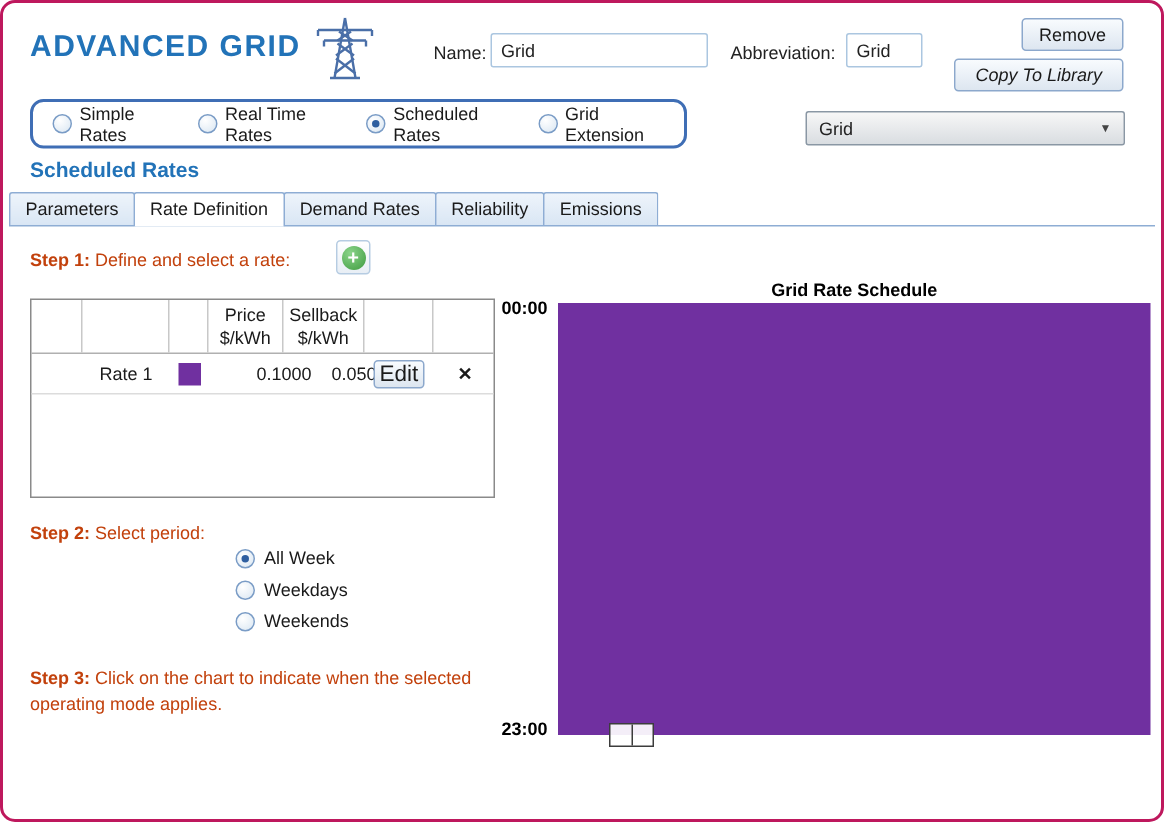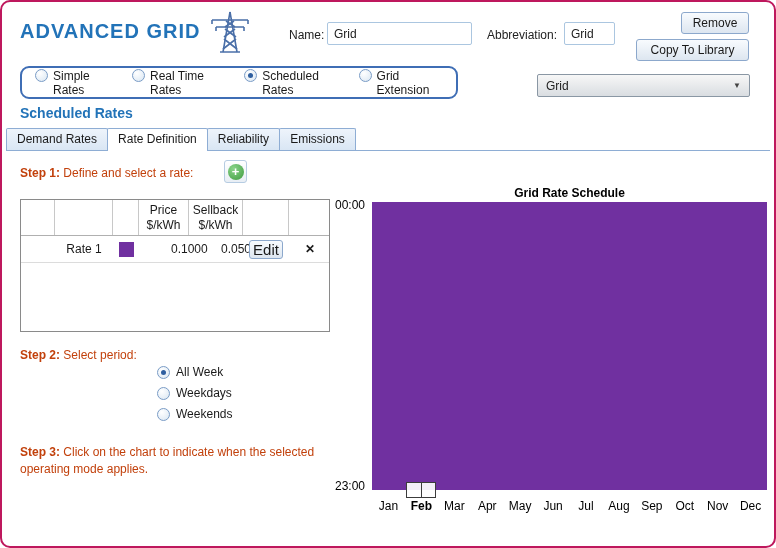--- a/index.html
+++ b/index.html
@@ -21,21 +21,21 @@
     border:1px solid #8ca8cc; border-radius:3px; font-size:12px; color:#1a1a1a;
     background:linear-gradient(#f8fbfe,#dde6f0); display:flex; align-items:center;
     justify-content:center; cursor:default;
   }
 
   
   .rgroup {
     left:18px; top:64px; width:438px; height:33px; border:2px solid #3f6eb5;
     border-radius:9px; display:flex; align-items:center; gap:19px; padding:0 13px;
   }
-  .ropt { display:flex; gap:5px; font-size:12px; color:#1a1a1a; }
+  .ropt { display:flex; align-items:center; gap:5px; font-size:12px; color:#1a1a1a; }
   .radio {
     width:13px; height:13px; border-radius:50%; border:1px solid #7a9cc6;
     background:radial-gradient(circle at 35% 30%, #ffffff, #d9e6f2); position:relative; flex:0 0 auto;
   }
   .radio.sel::after { content:""; position:absolute; inset:3px; border-radius:50%; background:#2f5fa0; }
 
   
   .dropdown {
     left:535px; top:72px; width:213px; height:23px; border:1px solid #8a97a4; border-radius:2px;
     background:linear-gradient(#f7f7f7,#d9dde1); display:flex; align-items:center;
@@ -78,21 +78,21 @@
   .swatch { width:15px; height:15px; background:#7030A0; margin:0 auto; }
   .editbtn { width:34px; height:19px; margin:0 auto; font-size:15px; }
   .delx { text-align:center; color:#7e96ad; font-weight:bold; font-size:14px; }
 
   
   .popt { display:flex; align-items:center; gap:6px; font-size:12px; color:#1a1a1a; position:absolute; left:155px; }
 
   
   .chart-title { left:370px; top:184px; width:395px; text-align:center; font-size:12px; font-weight:bold; color:#000; }
   .plot { left:370px; top:200px; width:395px; height:288px; background:#7030A0; }
-  .ylab { width:45px; text-align:right; font-size:12px; font-weight:normal; color:#000; left:318px; }
+  .ylab { width:45px; text-align:right; font-size:12px; font-weight:bold; color:#000; left:318px; }
   .months { left:370px; top:497px; width:395px; display:flex; }
   .months span { flex:1; text-align:center; font-size:12px; color:#000; }
   .months span.bold { font-weight:bold; }
   .marker { left:404px; top:480px; width:30px; height:16px; border:1px solid #3c3c3c; background:rgba(255,255,255,0.92); }
   .marker::after { content:""; position:absolute; left:50%; top:0; bottom:0; width:1px; background:#3c3c3c; }
 </style>
 </head>
 <body>
 
 <div class="app">
@@ -109,21 +109,21 @@
     </g>
   </svg>
 
   <span class="abs lbl" style="left:287px; top:26px;">Name:</span>
   <input class="abs tbox" style="left: 325px; top: 20px; width: 145px;" type="text" value="Grid">
 
   <span class="abs lbl" style="left:485px; top:26px;">Abbreviation:</span>
   <input class="abs tbox" style="left: 562px; top: 20px; width: 51px;" type="text" value="Grid">
 
   <div class="abs btn" style="left:679px; top:10px; width:68px; height:22px;">Remove</div>
-  <div class="abs btn" style="left:634px; top:37px; width:113px; height:22px;">Copy To Library</div>
+  <div class="abs btn" style="left:634px; top:37px; width:113px; height:22px;font-style:italic;">Copy To Library</div>
 
   <div class="abs rgroup">
     <div class="ropt">
       <span class="radio"></span>
       <span>Simple Rates</span>
     </div>
     <div class="ropt">
       <span class="radio"></span>
       <span>Real Time Rates</span>
     </div>
@@ -138,22 +138,23 @@
   </div>
 
   <div class="abs dropdown">
     <span>Grid</span>
     <span class="dd-arrow">▼</span>
   </div>
 
   <div class="abs section-title">Scheduled Rates</div>
 
   <div class="abs tabbar">
+    <div class="tab">Parameters</div>
+    <div class="tab active">Rate Definition</div>
     <div class="tab">Demand Rates</div>
-    <div class="tab active">Rate Definition</div>
     <div class="tab">Reliability</div>
     <div class="tab">Emissions</div>
   </div>
 
   <div class="abs stept" style="left:18px; top:164px;">
     <b>Step 1:</b><span> Define and select a rate:</span>
   </div>
   <div class="abs addbtn">
     <span class="plus-circle">+</span>
   </div>
@@ -207,28 +208,14 @@
 
   <div class="abs stept" style="left:18px; top:442px; width:325px; line-height:1.45;">
     <b>Step 3:</b><span> Click on the chart to indicate when the selected operating mode applies.</span>
   </div>
 
   <div class="abs chart-title">Grid Rate Schedule</div>
   <div class="abs plot"></div>
   <div class="abs ylab" style="top:196px;">00:00</div>
   <div class="abs ylab" style="top:477px;">23:00</div>
   <div class="abs marker"></div>
-  <div class="abs months">
-    <span>Jan</span>
-    <span class="bold">Feb</span>
-    <span>Mar</span>
-    <span>Apr</span>
-    <span>May</span>
-    <span>Jun</span>
-    <span>Jul</span>
-    <span>Aug</span>
-    <span>Sep</span>
-    <span>Oct</span>
-    <span>Nov</span>
-    <span>Dec</span>
-  </div>
 
 </div>
 
 </body></html>

